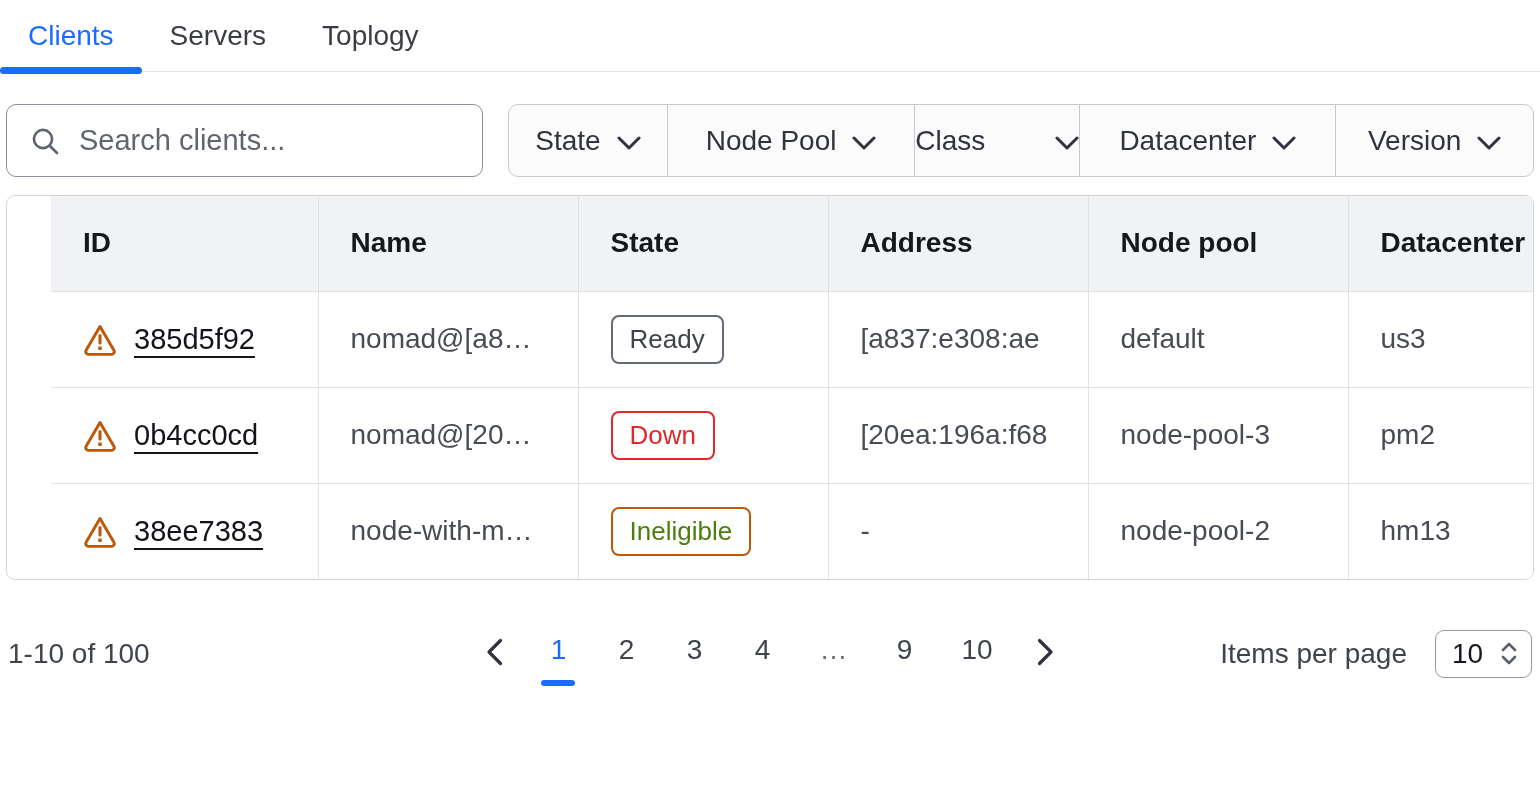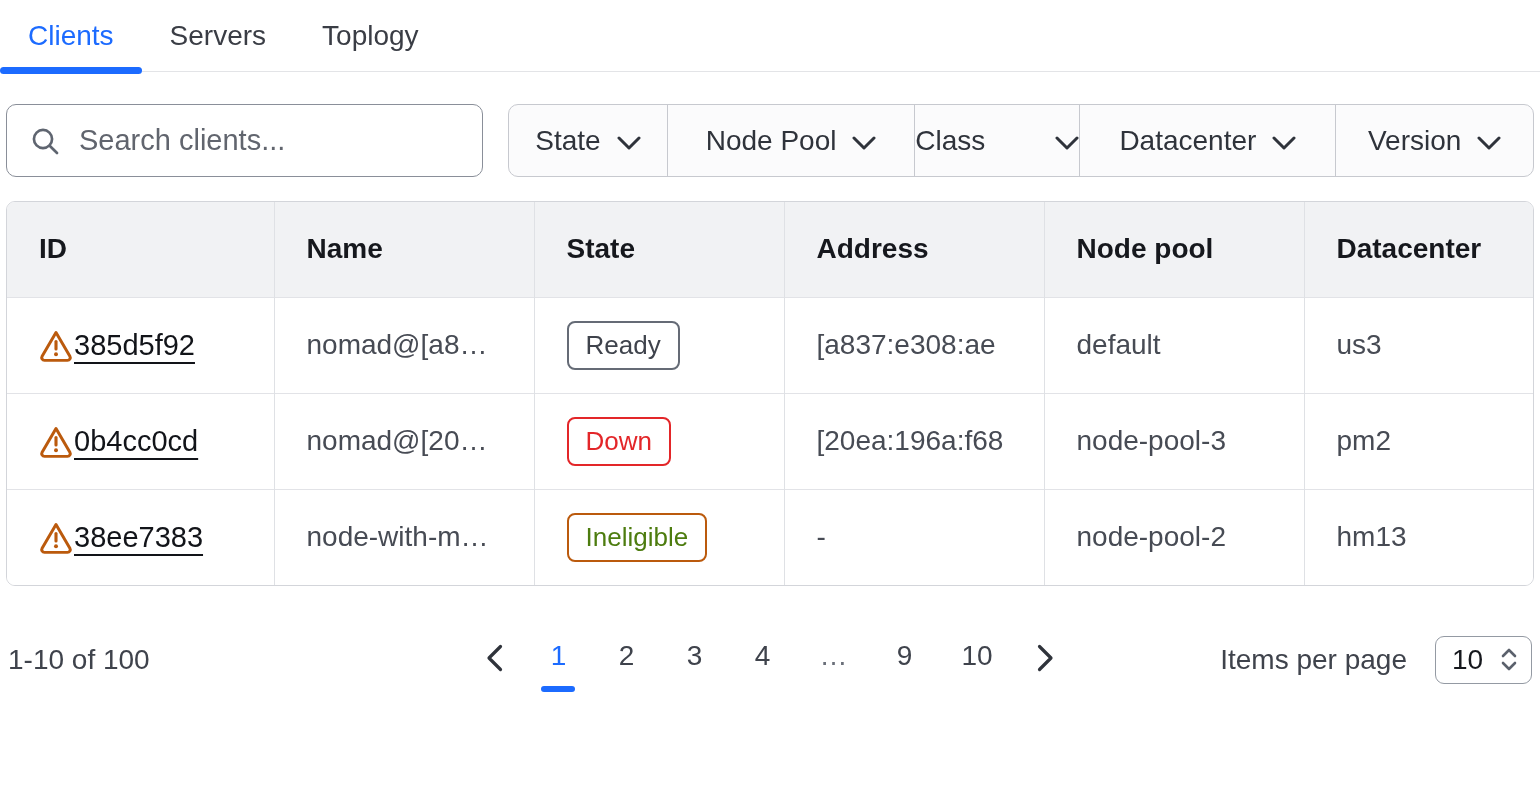--- a/index.html
+++ b/index.html
@@ -24,28 +24,28 @@
   .search input::placeholder { color: #61656e; }
   .filters { flex: 1; display: flex; border: 1px solid #c7c9cf; border-radius: 10px;
     background: #fbfbfc; overflow: hidden; }
   .filter { display: flex; align-items: center; justify-content: center; gap: 16px;
     border: none; background: transparent; font-family: inherit; font-size: 28px; color: #2f333b;
     cursor: pointer; }
   .filter + .filter { border-left: 1px solid #c7c9cf; }
   .filter .chev { color: #2f333b; margin-top: 3px; }
 
   
-  .tablewrap { margin: 24px 6px 0; border: 1px solid #d3d5da; border-radius: 9px; overflow: hidden; }
+  .tablewrap { margin: 18px 6px 0; border: 1px solid #d3d5da; border-radius: 9px; overflow: hidden; padding-left: 44px; }
   table { width: 100%; border-collapse: collapse; table-layout: fixed; }
   th { height: 95px; background: #f1f2f4; text-align: left; padding: 0 10px 0 32px;
     font-size: 28px; font-weight: 700; color: #16181d; }
   td { height: 95px; padding: 0 10px 0 32px; font-size: 28px; color: #474b54; background: #fff; }
   th + th, td + td { border-left: 1px solid #dfe1e5; }
   tbody tr td { border-top: 1px solid #e2e3e7; }
-  .id-cell { display: flex; align-items: center; gap: 1px; height: 95px; }
+  .id-cell { display: flex; align-items: center; gap: 17px; height: 95px; }
   .id-link { color: #121419; font-size: 29px; text-decoration: underline;
     text-underline-offset: 7px; text-decoration-thickness: 2px; cursor: pointer; }
   .warn { color: #bb5a0d; display: inline-flex; }
   .badge { display: inline-block; padding: 7px 17px; border: 2px solid #656b76;
     border-radius: 8px; font-size: 26px; color: #3f434c; background: #fff; }
   .badge.critical { border-color: #e32629; color: #e32629; }
   .badge.warning { border-color: #bb5a0d; color: #4d7c0f; }
 
   
   .pagebar { display: flex; align-items: center; margin: 38px 8px 0; height: 72px; }

